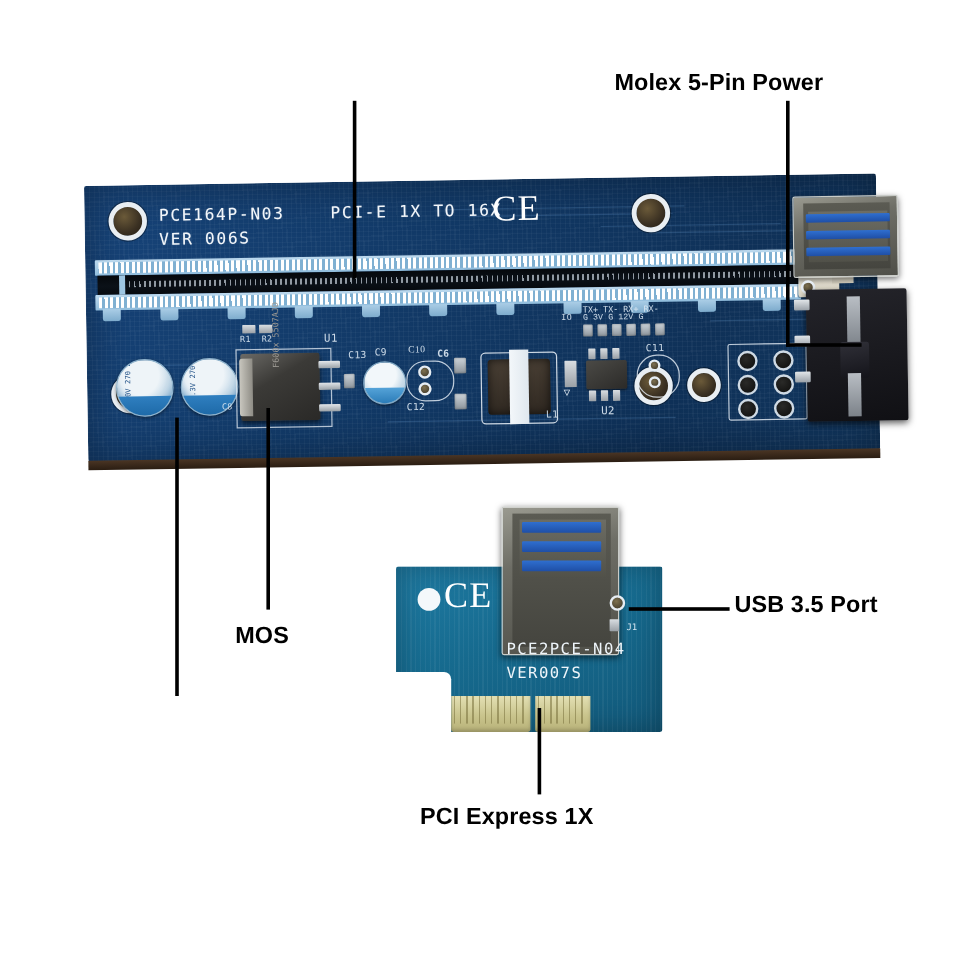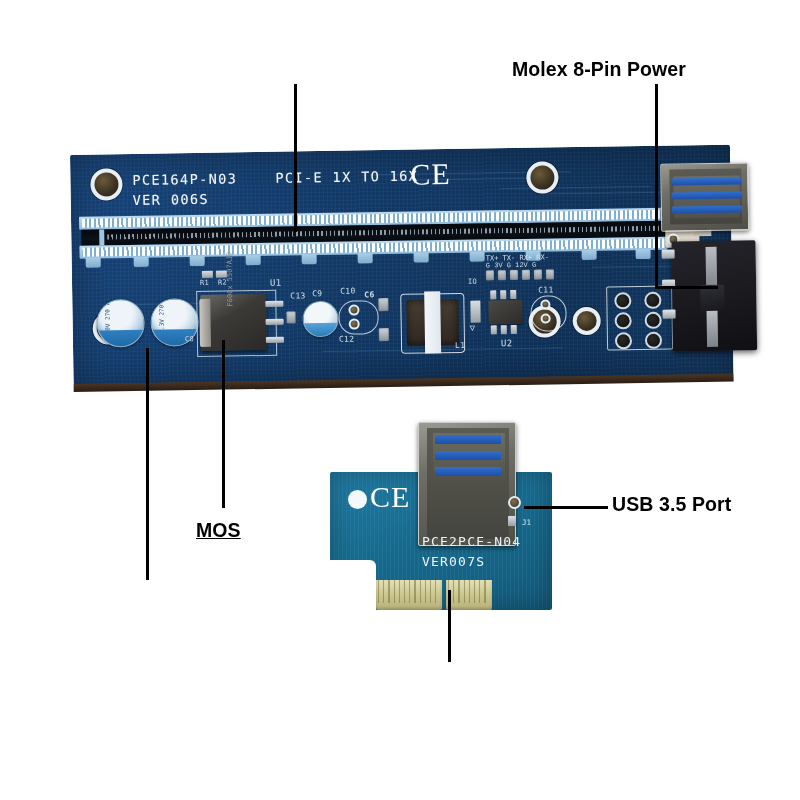--- a/index.html
+++ b/index.html
@@ -219,38 +219,38 @@
     </div>
     <div class="mos-lead" style="left:193px;top:149px;"></div>
     <div class="mos-lead" style="left:193px;top:167px;"></div>
     <div class="mos-lead" style="left:193px;top:185px;"></div>
 
     <div class="silk-sm" style="left:218px;top:140px;font-size:8px;">C13</div>
     <div class="silk-sm" style="left:240px;top:138px;font-size:8px;">C9</div>
     <div class="cap-elec" style="left:230px;top:150px;"></div>
     <div class="pad" style="left:214px;top:160px;width:9px;height:12px;"></div>
 
-    <div class="silk-sm" style="left:268px;top:136px;font-size:8px;">C10</div>
+    <div class="silk-sm" style="left:268px;top:136px;font-size:8px;font-family:Liberation Serif, serif;">C10</div>
     <div class="silk-sm" style="left:292px;top:140px;font-size:8px;font-weight:bold;">C6</div>
     <div class="silk-box" style="left:266px;top:150px;width:38px;height:32px;border-radius:16px;"></div>
     <div class="via" style="left:276px;top:154px;width:7px;height:7px;"></div>
     <div class="via" style="left:276px;top:168px;width:7px;height:7px;"></div>
     <div class="silk-sm" style="left:266px;top:184px;font-size:8px;">C12</div>
     <div class="pad" style="left:306px;top:148px;width:10px;height:13px;"></div>
     <div class="pad" style="left:306px;top:178px;width:10px;height:13px;"></div>
 
     <div class="ind-out" style="left:328px;top:144px;width:62px;height:58px;"></div>
     <div class="inductor" style="left:334px;top:150px;width:22px;height:46px;"></div>
     <div class="inductor" style="left:364px;top:150px;width:22px;height:46px;"></div>
     <div class="ind-bar" style="left:352px;top:142px;width:16px;height:62px;"></div>
     <div class="silk-sm" style="left:382px;top:192px;font-size:8px;">L1</div>
 
     <div class="smd" style="left:398px;top:152px;width:10px;height:22px;"></div>
     <div class="silk-sm" style="left:397px;top:174px;font-size:9px;color:#eaf2f9;">▽</div>
-    <div class="silk-sm" style="left:396px;top:129px;">IO</div>
+    <div class="silk-sm" style="left:396px;top:112px;">IO</div>
     <div class="silk-sm" style="left:414px;top:106px;letter-spacing:0;">TX+ TX- RX+ RX-</div>
     <div class="silk-sm" style="left:414px;top:113px;letter-spacing:0;font-family:Liberation Mono, monospace;">G 3V G 12V G</div>
     <div class="pad" style="left:414px;top:122px;width:8px;height:10px;"></div>
     <div class="pad" style="left:426px;top:122px;width:8px;height:10px;"></div>
     <div class="pad" style="left:438px;top:122px;width:8px;height:10px;"></div>
     <div class="pad" style="left:450px;top:122px;width:8px;height:10px;"></div>
     <div class="pad" style="left:462px;top:122px;width:8px;height:10px;"></div>
     <div class="pad" style="left:474px;top:122px;width:8px;height:10px;"></div>
     <div class="ic" style="left:416px;top:152px;width:34px;height:24px;"></div>
     <div class="smd" style="left:418px;top:142px;width:6px;height:9px;"></div>
@@ -313,27 +313,28 @@
 
     <div class="card-silk" style="left:92px;top:62px;">PCE2PCE-N04</div>
     <div class="card-silk" style="left:92px;top:82px;">VER007S</div>
 
     <div class="fingers" style="left:46px;top:108px;width:66px;height:30px;"></div>
     <div class="fingers" style="left:116px;top:108px;width:46px;height:30px;"></div>
   </div>
 
   <div class="leader" style="left:294px;top:84px;width:3px;height:148px;"></div>
 
-  <div class="callout" style="left:512px;top:60px;">Molex 8-Pin Power</div>
+  <div class="callout" style="left:512px;top:60px;">Molex 5-Pin Power</div>
   <div class="leader" style="left:655px;top:84px;width:3px;height:205px;"></div>
   <div class="leader" style="left:655px;top:286px;width:63px;height:3px;"></div>
 
   <div class="callout" style="left:612px;top:495px;">USB 3.5 Port</div>
   <div class="leader" style="left:524px;top:506px;width:84px;height:3px;"></div>
 
-  <div class="callout" style="left:196px;top:521px;text-decoration:underline;">MOS</div>
+  <div class="callout" style="left:196px;top:521px;">MOS</div>
   <div class="leader" style="left:222px;top:340px;width:3px;height:168px;"></div>
 
   <div class="leader" style="left:146px;top:348px;width:3px;height:232px;"></div>
 
+  <div class="callout" style="left:350px;top:672px;">PCI Express 1X</div>
   <div class="leader" style="left:448px;top:590px;width:3px;height:72px;"></div>
 
 </div>
 
 </body></html>

